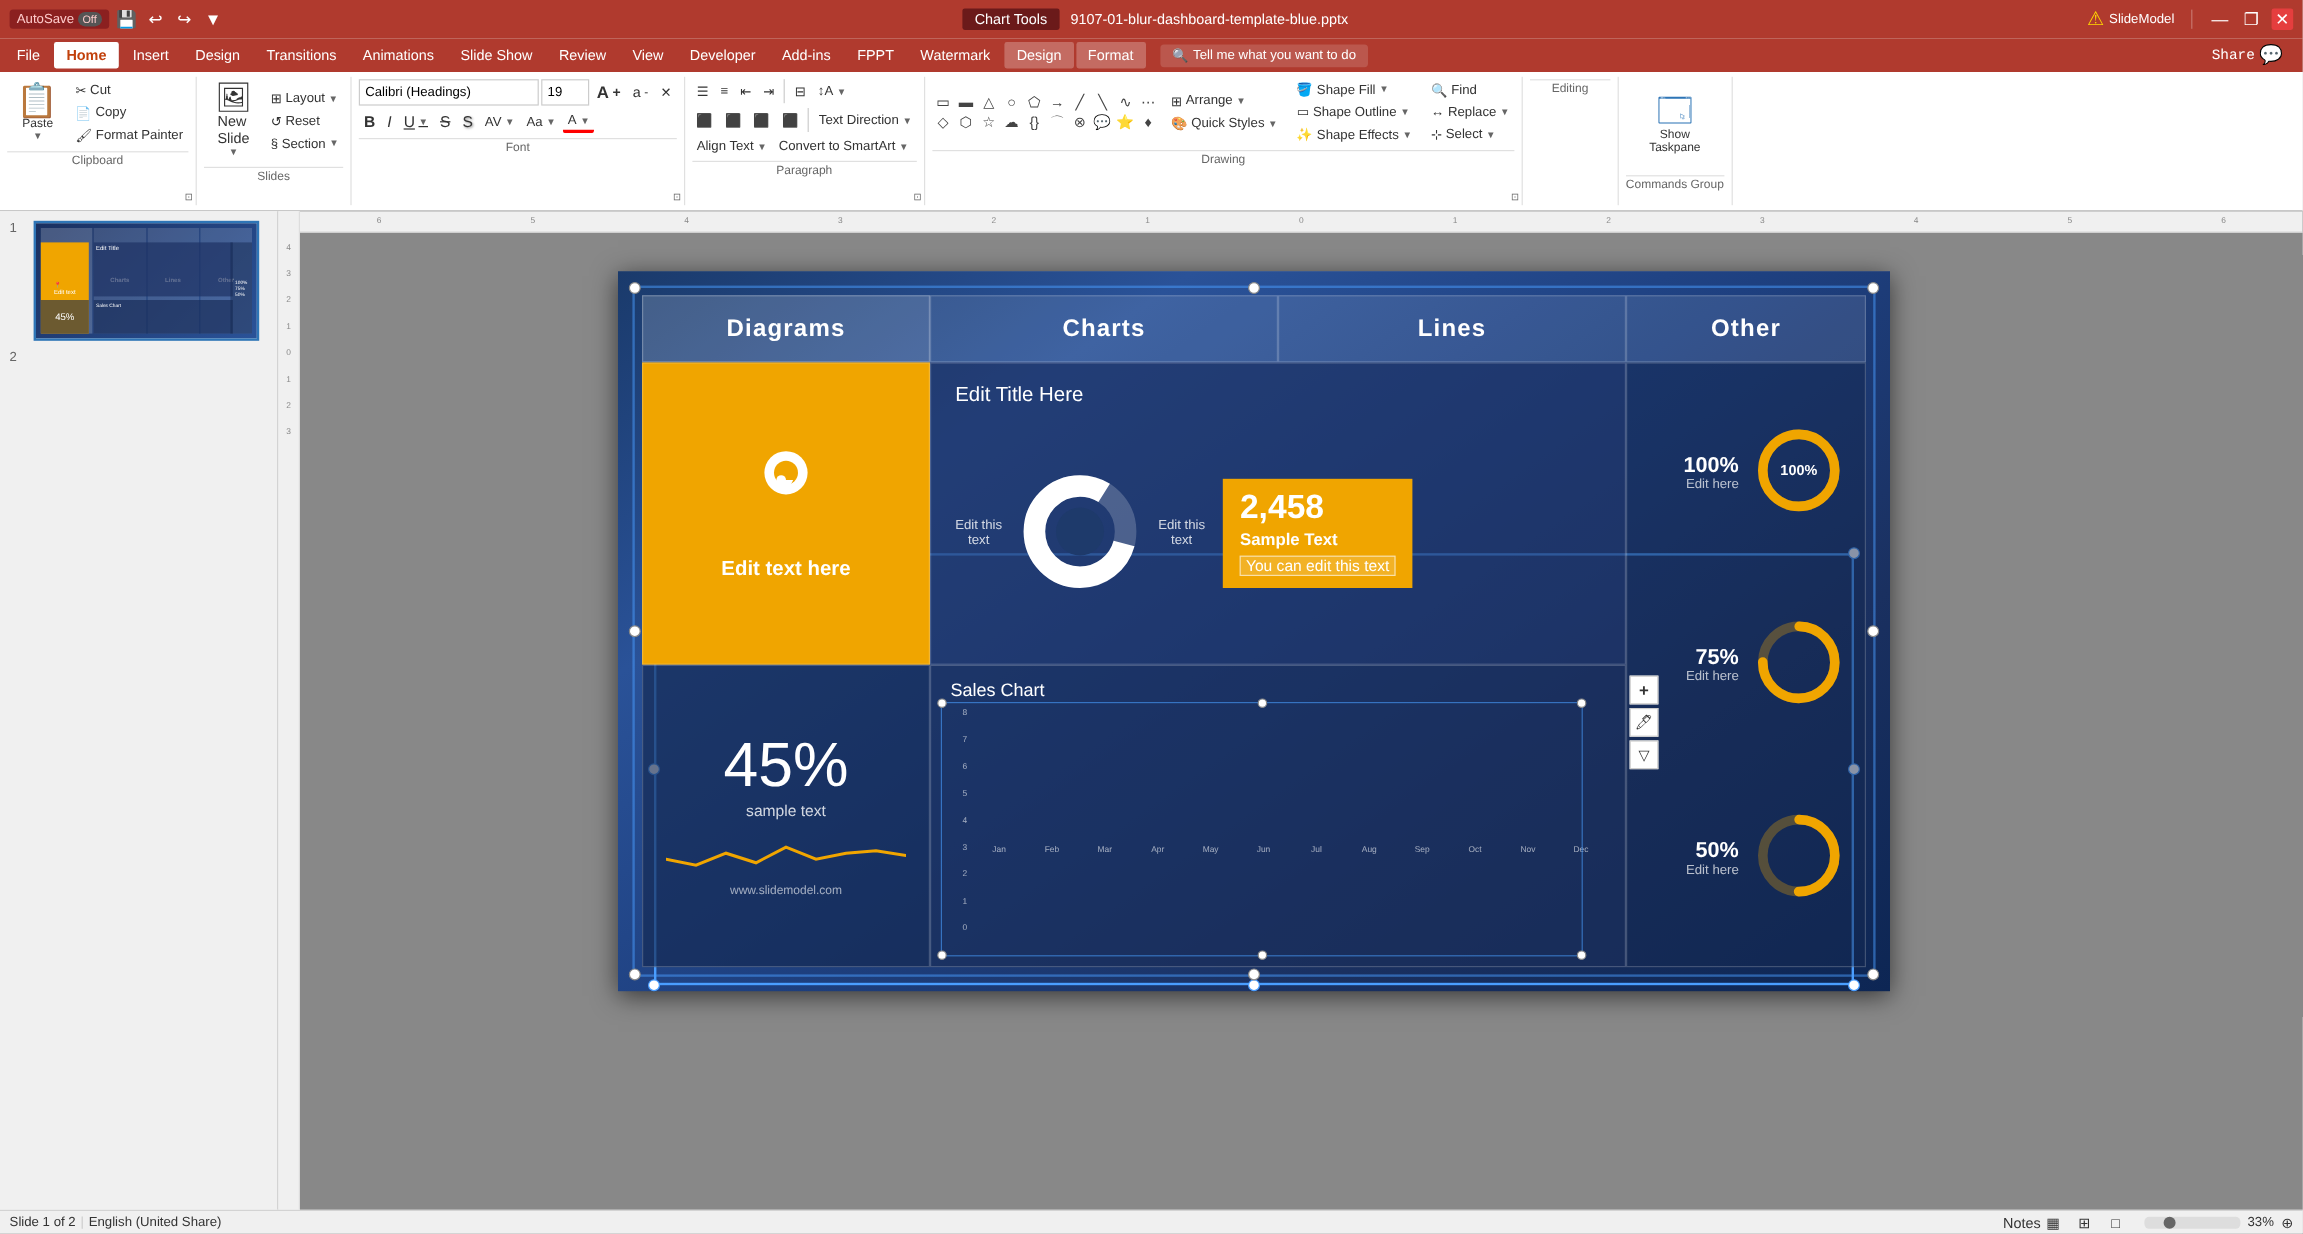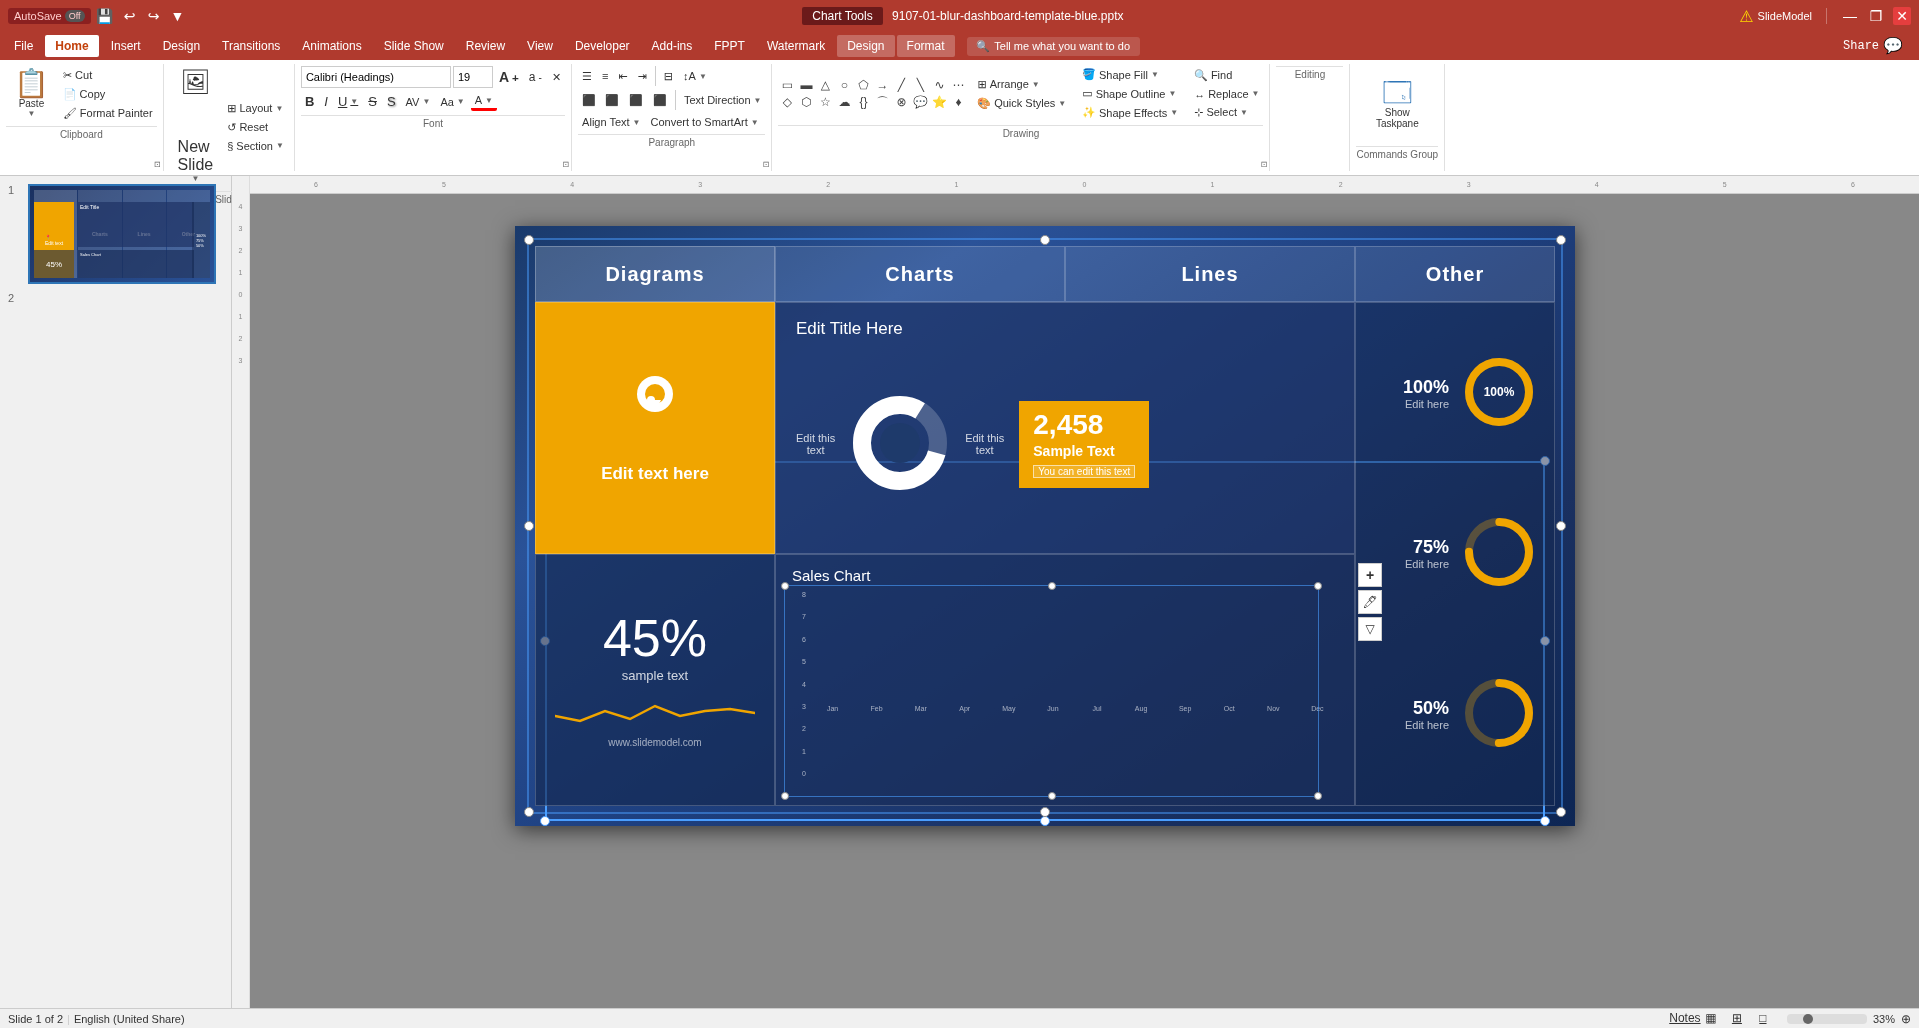--- a/index.html
+++ b/index.html
@@ -48,21 +48,21 @@
     #left-ruler { width: 18px; background: #f0f0f0; border-right: 1px solid #ccc; font-size: 8px; color: #999; display: flex; flex-direction: column; align-items: center; padding-top: 2px; }
 
     
     #canvas-area { flex: 1; background: #888; overflow: auto; display: flex; align-items: flex-start; justify-content: center; padding: 20px; position: relative; }
 
     
     #slide-canvas { width: 1040px; height: 590px; background: linear-gradient(135deg, #1a3a6b 0%, #2a5298 30%, #1e4080 50%, #0d2654 70%, #1a3060 100%); position: relative; margin-top: 20px; box-shadow: 0 4px 20px rgba(0,0,0,0.5); }
 
     
     #status-bar { height: 20px; background: #f0f0f0; border-top: 1px solid #ccc; display: flex; align-items: center; padding: 0 8px; gap: 8px; font-size: 11px; color: #333; }
-    .view-btn { width: 20px; height: 16px; display: flex; align-items: flex-start; justify-content: center; cursor: pointer; font-size: 12px; text-decoration: underline; }
+    .view-btn { width: 20px; height: 16px; display: flex; align-items: center; justify-content: center; cursor: pointer; font-size: 12px; }
 
     
     .expand-icon { font-size: 8px; color: #666; position: absolute; bottom: 2px; right: 2px; cursor: pointer; }
   </style>
 </head>
 <body>
 
 <div id="title-bar">
   <div class="left">
     <div class="autosave-btn">
@@ -141,21 +141,21 @@
       </div>
     </div>
     <div class="ribbon-group-label">Clipboard</div>
     <span class="expand-icon">⊡</span>
   </div>
 
   <div class="ribbon-group" style="position:relative;">
     <div class="ribbon-row">
       <div class="r-btn-lg">
         <div class="icon" style="font-size:24px;">🖼</div>
-        <span style="white-space:pre-line; font-size:16px;margin-top:44px;">New
+        <span style="white-space:pre-line; font-size:12px;">New
 Slide</span>
         <span class="dropdown-arrow">▼</span>
       </div>
       <div style="display:flex; flex-direction:column; gap:2px;">
         <div class="r-btn-sm">
           <span>⊞</span>
           <span>Layout</span>
           <span class="dropdown-arrow">▼</span>
         </div>
         <div class="r-btn-sm">
@@ -424,21 +424,21 @@
                   <circle cx="50" cy="50" r="38" fill="none" stroke="white" stroke-width="18" stroke-dasharray="190 50" stroke-dashoffset="-10"></circle>
                   <circle cx="50" cy="50" r="20" fill="#1e3a6b"></circle>
                 </svg>
               </div>
 
               <div style="color:rgba(255,255,255,0.8); font-size:11px; text-align:center; max-width:70px;">Edit this<br>text</div>
 
               <div style="background:#f0a500; padding:10px 14px; min-width:130px;">
                 <div style="color:white; font-size:28px; font-weight:700; line-height:1;">2,458</div>
                 <div style="color:white; font-size:14px; font-weight:600; margin-top:4px;">Sample Text</div>
-                <div style="color:white; font-size:10px; border:1px solid rgba(255,255,255,0.6); padding:0 4px; margin-top:6px; background:rgba(255,255,255,0.15);">You can edit this text</div>
+                <div style="color:white; font-size:13px; border:1px solid rgba(255,255,255,0.6); padding:0 4px; margin-top:6px; background:rgba(255,255,255,0.15);">You can edit this text</div>
               </div>
             </div>
           </div>
 
           <div style="grid-row:1/3; grid-column:3; background:rgba(20,40,80,0.5); border:1px solid rgba(255,255,255,0.2); display:flex; flex-direction:column; justify-content:space-around; padding:10px 15px;">
 
             <div style="display:flex; align-items:center; justify-content:flex-end; gap:10px;">
               <div style="text-align:right;">
                 <div style="color:white; font-size:18px; font-weight:700;">100%</div>
                 <div style="color:rgba(255,255,255,0.7); font-size:11px;">Edit here</div>

